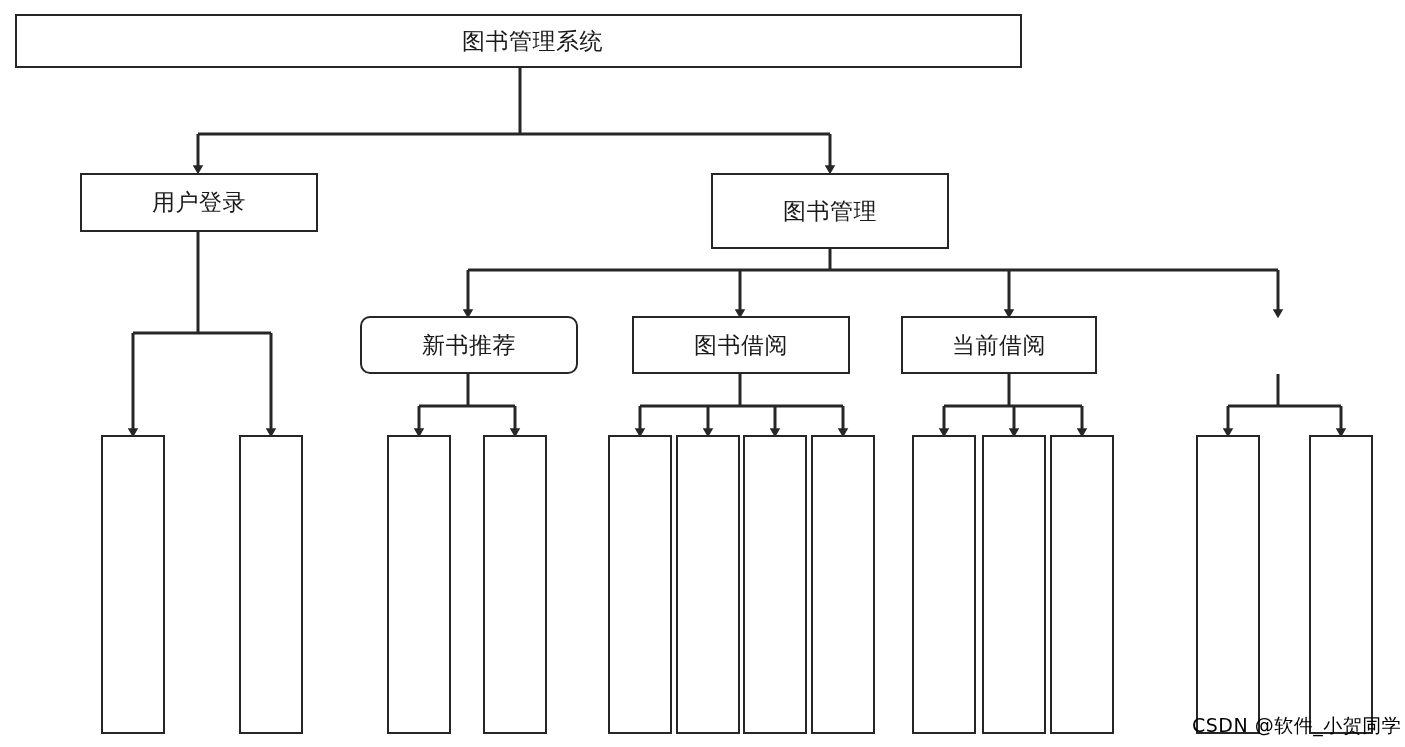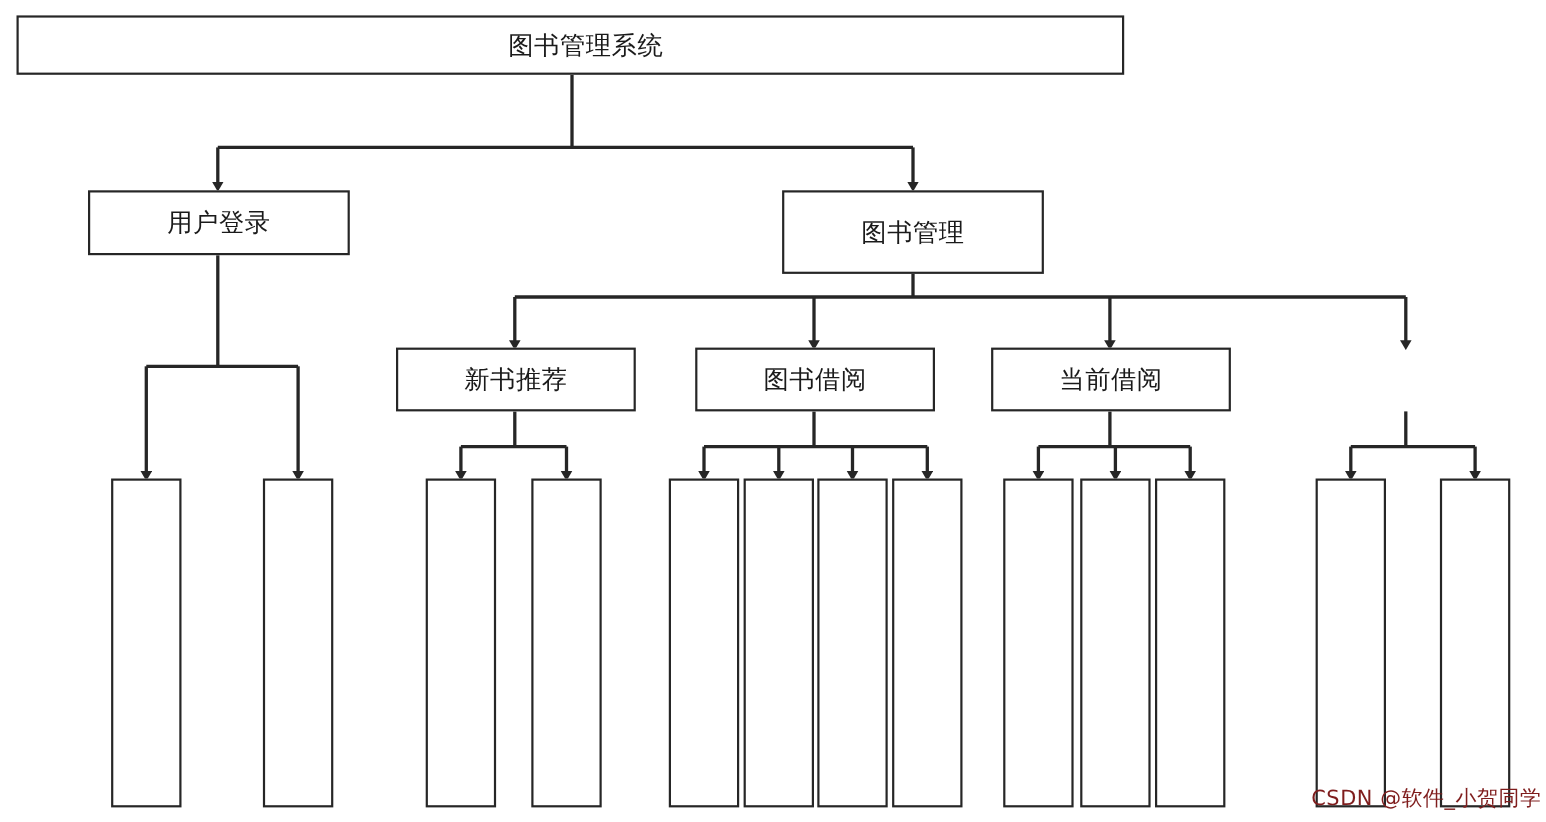--- a/index.html
+++ b/index.html
@@ -46,21 +46,21 @@
     padding-top: 2px;
     white-space: normal;
     overflow: hidden;
   }
   .node-v.tight {
     letter-spacing: 0px;
   }
   .watermark {
     position: absolute;
     font-size: 19px;
-    color: #7f1d1d;
+    color: #000000;
     white-space: nowrap;
     letter-spacing: 0.5px;
   }
   svg line, svg polygon, svg path {
     shape-rendering: geometricPrecision;
   }
 </style>
 </head>
 <body>
 
@@ -120,27 +120,27 @@
     <span>图书管理系统</span>
   </div>
 
   <div class="node-box node-h" style="left:80px;top:173px;width:238px;height:59px;">
     <span>用户登录</span>
   </div>
   <div class="node-box node-h" style="left:711px;top:173px;width:238px;height:76px;">
     <span>图书管理</span>
   </div>
 
-  <div class="node-box node-h" style="left:360px;top:316px;width:218px;height:58px;">
+  <div class="node-box node-h" style="left:360px;top:316px;width:218px;height:58px;border-radius:10px;">
     <span>新书推荐</span>
   </div>
   <div class="node-box node-h" style="left:632px;top:316px;width:218px;height:58px;">
     <span>图书借阅</span>
   </div>
-  <div class="node-box node-h" style="left:901px;top:316px;width:218px;height:58px;text-align:center;">
+  <div class="node-box node-h" style="left:901px;top:316px;width:196px;height:58px;text-align:center;">
     <span>当前借阅</span>
   </div>
 
   <div class="node-box" style="left:101px;top:435px;width:64px;height:299px;">
     <span class="node-v">用户登录</span>
   </div>
   <div class="node-box" style="left:239px;top:435px;width:64px;height:299px;">
     <span class="node-v">注销登录</span>
   </div>
 

